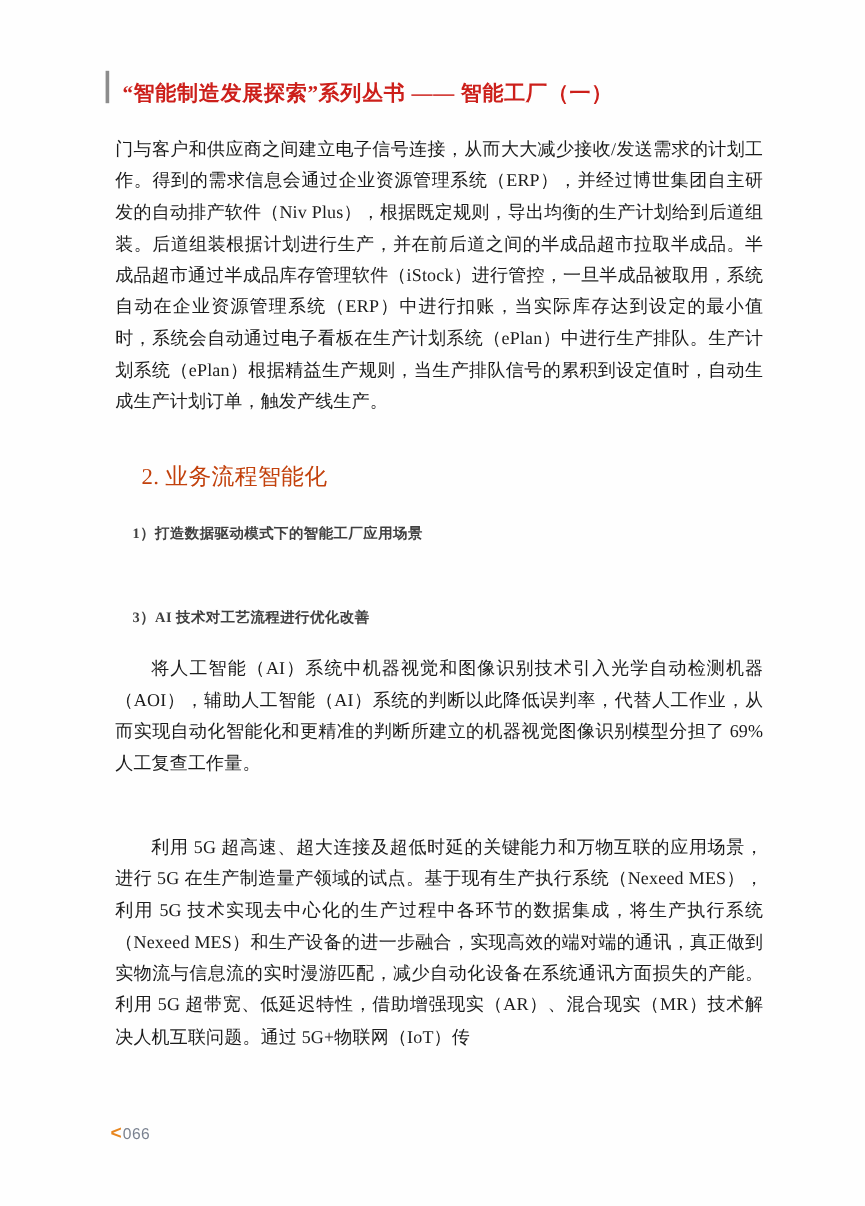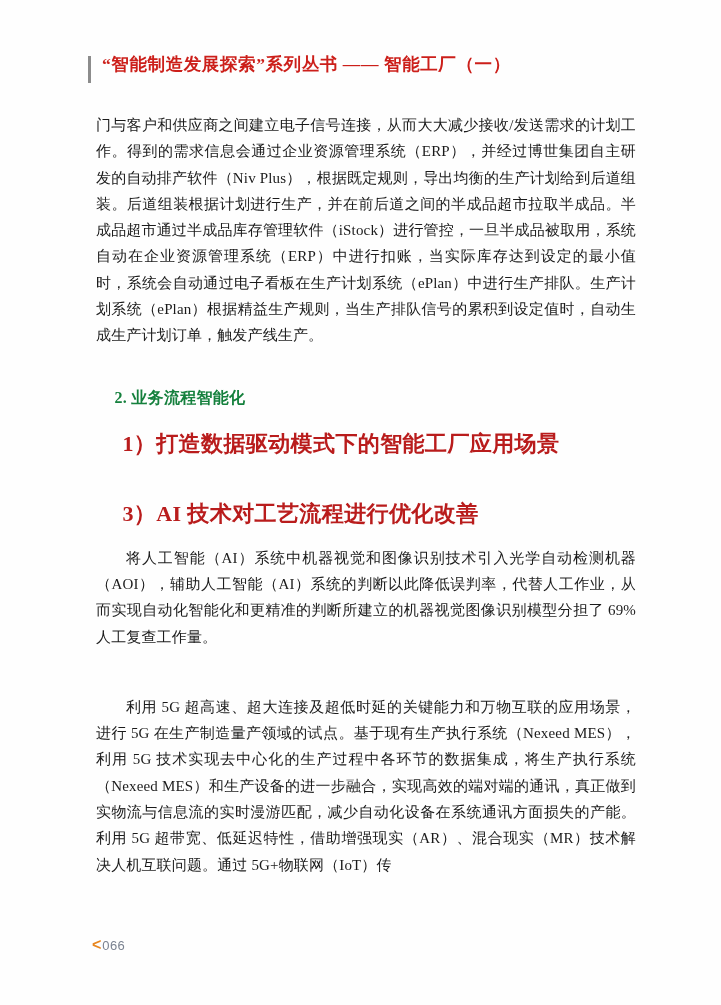--- a/index.html
+++ b/index.html
@@ -15,21 +15,21 @@
     overflow: hidden;
     font-family: "Liberation Serif", "DejaVu Serif", serif;
   }
 
   
   .header {
     position: absolute;
     left: 88px;
     top: 56px;
     display: flex;
-    align-items: flex-start;
+    align-items: flex-end;
     height: 30px;
   }
   .header-rule {
     width: 3px;
     height: 27px;
     background: #8c8c8c;
     margin-right: 11px;
     flex: 0 0 auto;
   }
   .header-title {
@@ -59,31 +59,31 @@
     text-indent: 2em;
     letter-spacing: 0.15px;
   }
   p.para.no-indent {
     text-indent: 0;
   }
 
   
   h2.sec-heading {
     margin: 0;
-    color: #15803d;
-    font-size: 16px;
-    font-weight: bold;
+    color: #c2410c;
+    font-size: 19px;
+    font-weight: normal;
     line-height: 26px;
     text-indent: 1.15em;
     letter-spacing: 0.3px;
   }
   h3.sub-heading {
     margin: 0;
-    color: #b91c1c;
-    font-size: 22px;
+    color: #404040;
+    font-size: 12px;
     font-weight: bold;
     line-height: 26px;
     text-indent: 1.2em;
     letter-spacing: 0.4px;
   }
 
   
   .gap-before-sec  { height: 36px; }
   .gap-after-sec   { height: 20px; }
   .gap-after-sub   { height: 18px; }

